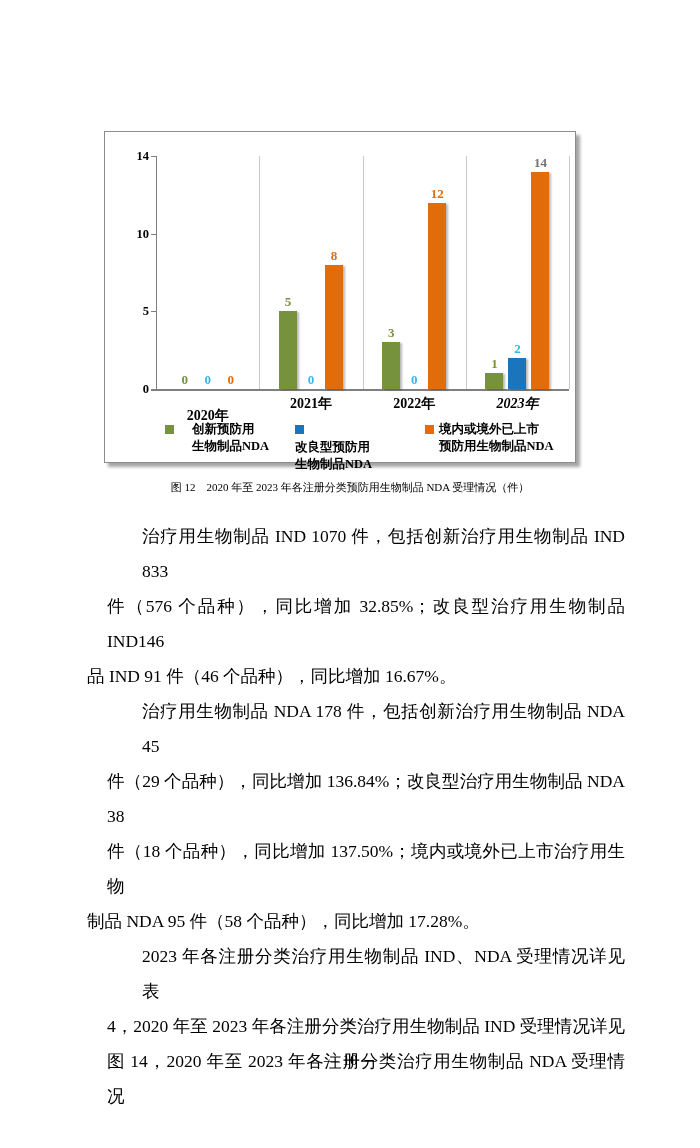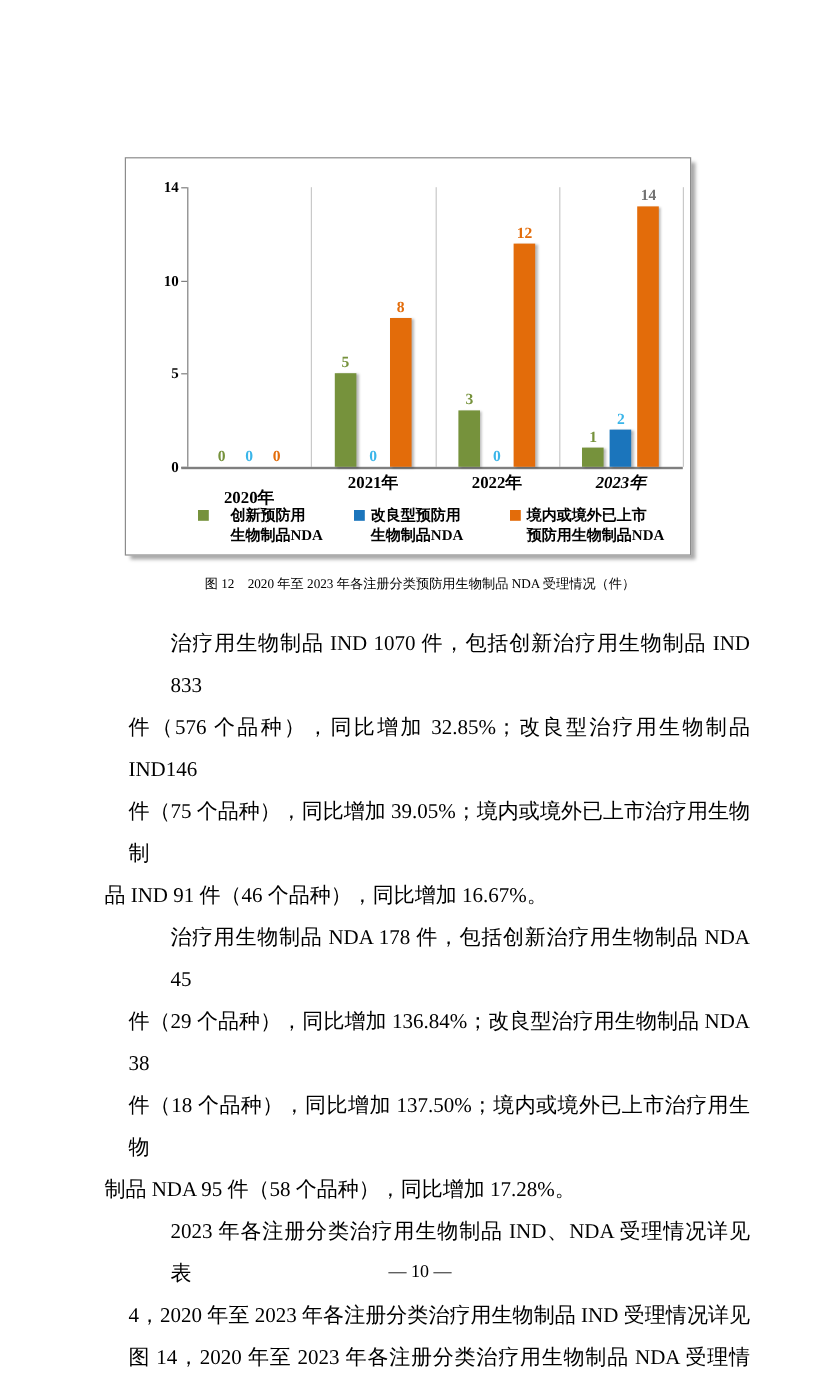--- a/index.html
+++ b/index.html
@@ -105,21 +105,21 @@
       <div class="bar" style="left: 426.375px; top: 39.5333px; width: 18px; height: 217.467px; background: rgb(227, 108, 10);"></div>
       <div class="bar-label" style="left: 420.375px; top: 22.5333px; color: #737373;">14</div>
       <div class="x-label" style="left: 360.75px; top: 263px; width: 103.25px; font-style: italic;">2023年</div>
       <div class="legend-item" style="left: 60px; top: 289px; gap: 18px;">
         <div class="legend-swatch" style="background: rgb(118, 146, 60);"></div>
         <div class="legend-text">
           <div>创新预防用</div>
           <div>生物制品NDA</div>
         </div>
       </div>
-      <div class="legend-item" style="left: 190px; top: 289px;">
+      <div class="legend-item" style="left: 190px; top: 289px; flex-direction: column;">
         <div class="legend-swatch" style="background: rgb(27, 117, 188);"></div>
         <div class="legend-text">
           <div>改良型预防用</div>
           <div>生物制品NDA</div>
         </div>
       </div>
       <div class="legend-item" style="left: 320px; top: 289px;">
         <div class="legend-swatch" style="background: rgb(227, 108, 10);"></div>
         <div class="legend-text">
           <div>境内或境外已上市</div>
@@ -127,21 +127,20 @@
         </div>
       </div>
     </div>
 
   <div class="figure-caption">图 12　2020 年至 2023 年各注册分类预防用生物制品 NDA 受理情况（件）</div>
 
   <div class="body-text">
       <div class="para">
         <div class="line indent fill">治疗用生物制品 IND 1070 件，包括创新治疗用生物制品 IND 833</div>
         <div class="line fill">件（576 个品种），同比增加 32.85%；改良型治疗用生物制品 IND146</div>
-        <div class="line fill">件（75 个品种），同比增加 39.05%；境内或境外已上市治疗用生物制</div>
         <div class="line">品 IND 91 件（46 个品种），同比增加 16.67%。</div>
       </div>
       <div class="para">
         <div class="line indent fill">治疗用生物制品 NDA 178 件，包括创新治疗用生物制品 NDA 45</div>
         <div class="line fill">件（29 个品种），同比增加 136.84%；改良型治疗用生物制品 NDA 38</div>
         <div class="line fill">件（18 个品种），同比增加 137.50%；境内或境外已上市治疗用生物</div>
         <div class="line">制品 NDA 95 件（58 个品种），同比增加 17.28%。</div>
       </div>
       <div class="para">
         <div class="line indent fill">2023 年各注册分类治疗用生物制品 IND、NDA 受理情况详见表</div>

